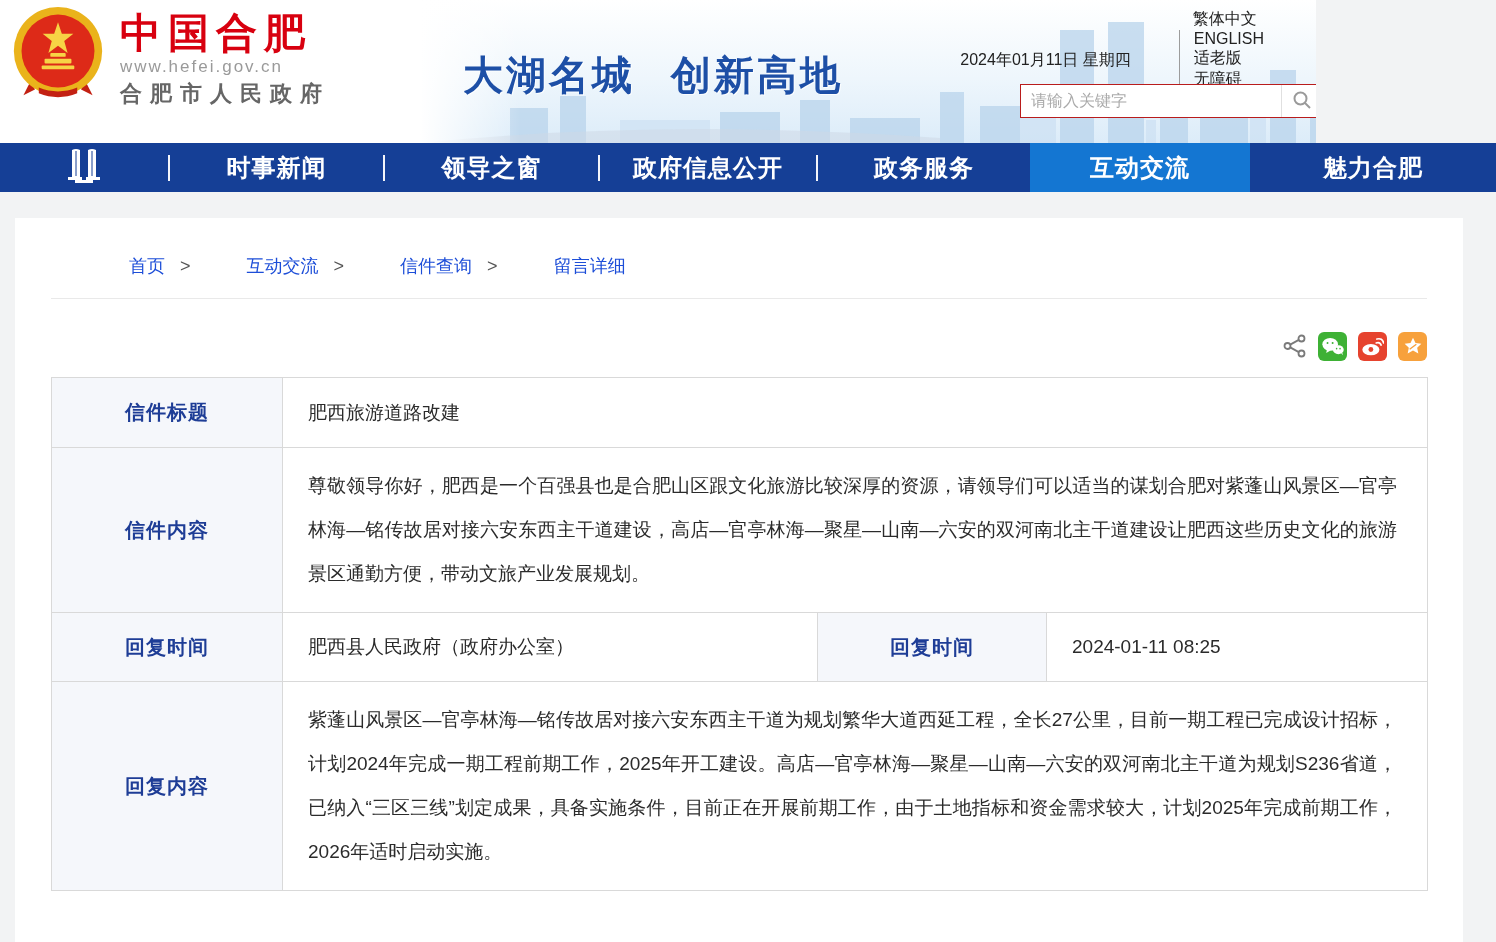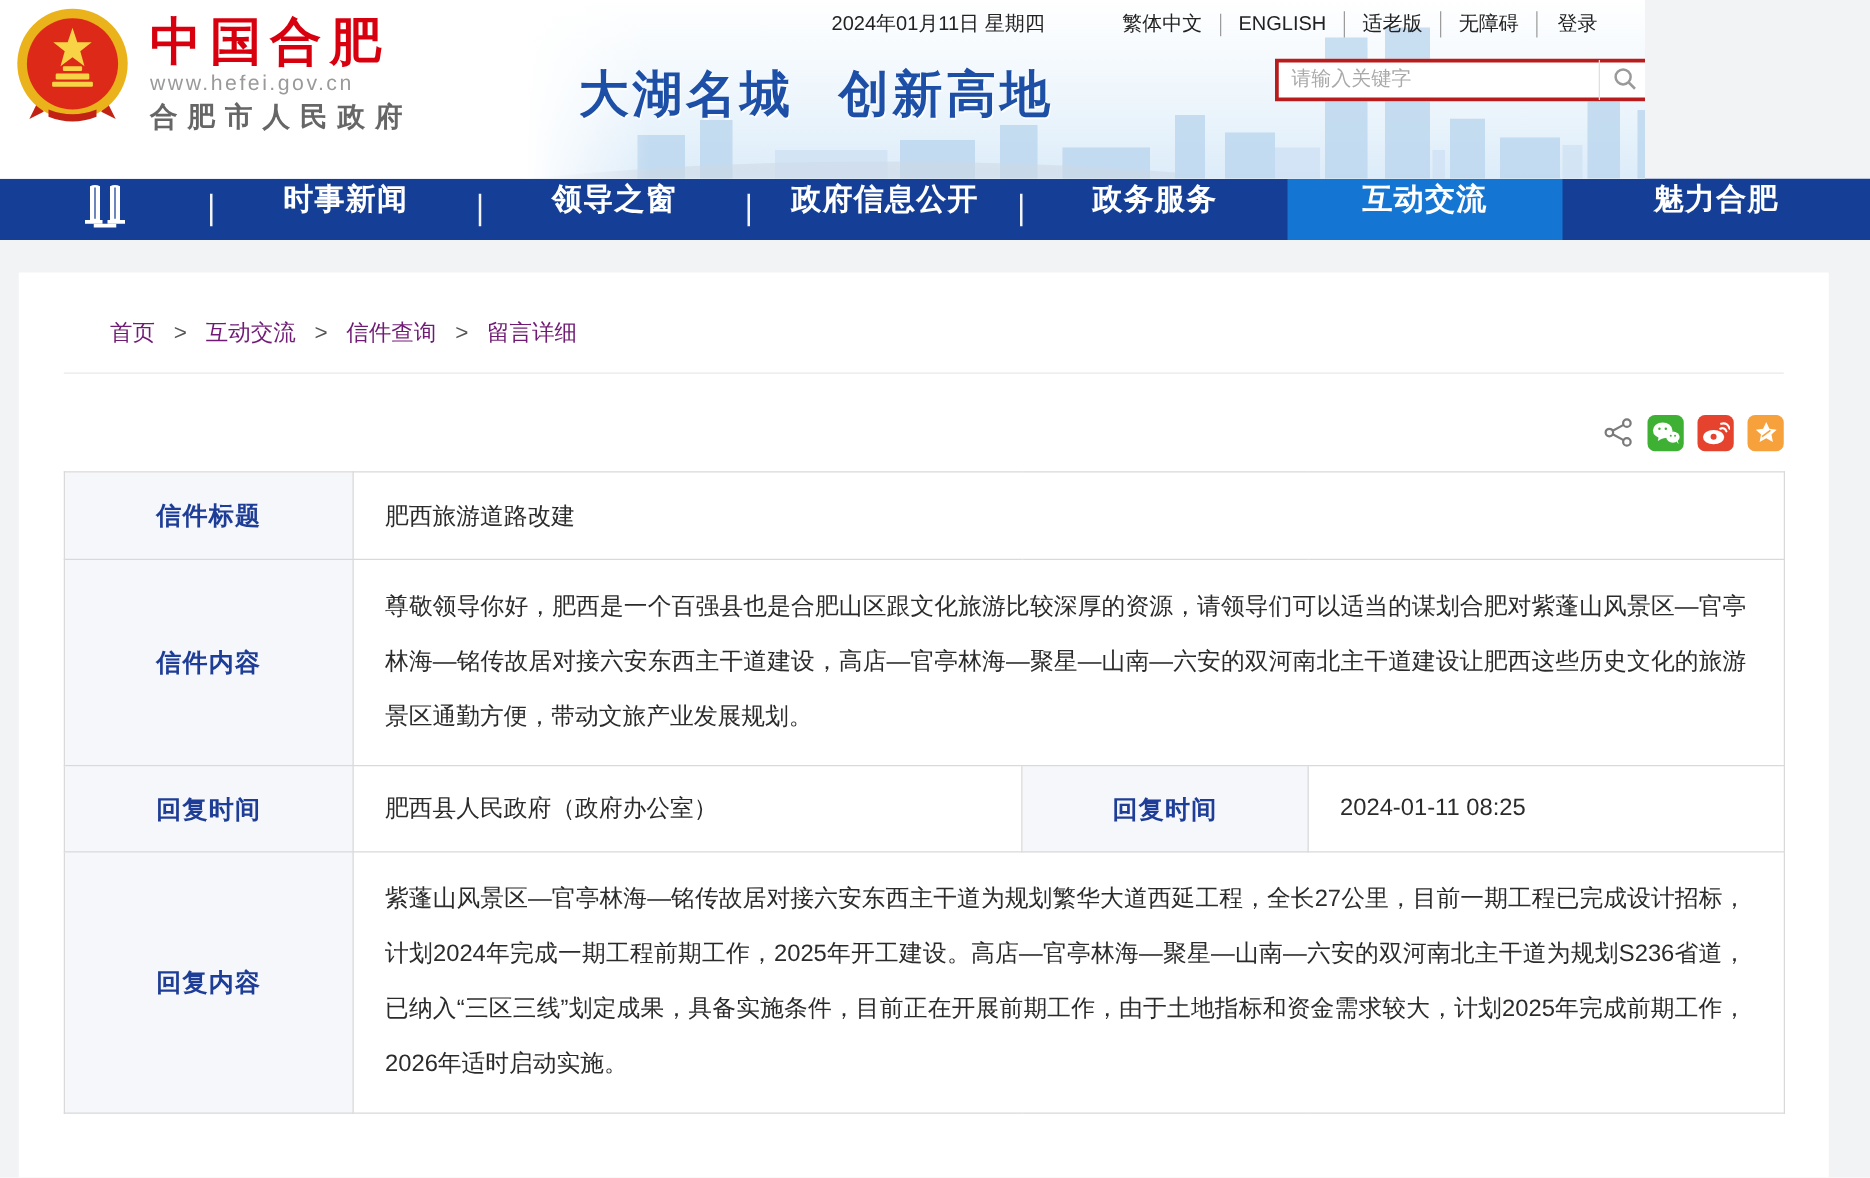--- a/index.html
+++ b/index.html
@@ -16,43 +16,43 @@
   .skyline{position:absolute;top:0;left:420px;width:1076px;height:143px;pointer-events:none;}
   .logo{position:absolute;left:10px;top:5px;display:flex;align-items:flex-start;cursor:pointer;}
   .logo-text{margin-left:14px;padding-top:6px;}
   .site-name{font-size:41px;font-weight:700;color:var(--logo-red);letter-spacing:7px;line-height:44px;}
   .site-url{font-size:17px;color:#9a9a9a;letter-spacing:2px;margin-top:2px;}
   .site-org{font-size:22px;font-weight:700;color:#666;letter-spacing:8px;margin-top:2px;text-align:right;}
   .slogan{position:absolute;left:463px;top:48px;font-size:40px;font-weight:700;color:#1d4fa6;letter-spacing:3px;text-shadow:1px 1px 0 rgba(255,255,255,.8);}
   .slogan .gap{display:inline-block;width:36px;}
   .topbar{position:absolute;top:9px;right:38px;display:flex;align-items:center;font-size:16px;color:#222;}
   .topbar .date{margin-right:48px;}
-  .toplinks{display:flex;align-items:center;}
+  .toplinks{display:flex;flex-direction:column;}
   .toplinks a{color:#222;text-decoration:none;padding:0 14px;cursor:pointer;white-space:nowrap;}
   .toplinks a + a{border-left:1px solid #9c9c9c;}
   .toplinks a:last-child{padding-right:0;padding-left:16px;}
   .search-row{position:absolute;top:47px;left:1020px;display:flex;align-items:center;}
-  .search-box{display:flex;align-items:center;width:302px;height:34px;background:#fff;border:3px solid #b91c1c;}
+  .search-box{display:flex;align-items:center;width:302px;height:34px;background:#fff;border:1px solid #b91c1c;margin-top:37px;}
   .search-box input{flex:1;border:0;outline:0;height:30px;padding:0 10px;font-size:16px;color:#333;background:transparent;font-family:inherit;}
   .search-box input::placeholder{color:#aaa;}
   .search-btn{width:40px;height:32px;border-left:1px solid #e0e0e0;display:flex;align-items:center;justify-content:center;cursor:pointer;background:transparent;border-top:0;border-right:0;border-bottom:0;}
   .hicon{margin-left:16px;cursor:pointer;display:flex;align-items:center;}
 
   
   .nav{display:flex;align-items:center;width:1496px;height:49px;background:var(--nav-bg);}
   .nav-home{width:168px;display:flex;align-items:center;justify-content:center;height:100%;cursor:pointer;}
   .nsep{width:2px;height:26px;background:rgba(255,255,255,.95);}
-  .nav-item{display:flex;justify-content:center;height:100%;color:#fff;font-size:24px;font-weight:700;text-decoration:none;cursor:pointer;letter-spacing:1px;}
+  .nav-item{display:flex;align-items:center;justify-content:center;height:100%;color:#fff;font-size:24px;font-weight:700;text-decoration:none;cursor:pointer;letter-spacing:1px;}
   .nav-item.active{background:var(--nav-active);}
 
   
   .main{position:relative;width:1496px;height:750px;background:#f2f3f4;}
   .panel{position:absolute;left:15px;top:26px;width:1448px;height:724px;background:#fff;padding:30px 36px 0 36px;overflow:hidden;}
   .breadcrumb{padding:6px 0 20px 37px;border-bottom:1px solid #e9e9e9;font-size:18px;color:#333;}
-  .breadcrumb a{color:#701a75;text-decoration:none;cursor:pointer;}
+  .breadcrumb a{color:#1d4ed8;text-decoration:none;cursor:pointer;margin-left:41px;}
   .breadcrumb .bsep{margin:0 10px;color:#555;}
   .share-row{margin-top:32px;height:30px;display:flex;justify-content:flex-end;align-items:center;gap:11px;}
   .share-node{cursor:pointer;display:flex;align-items:center;}
   .tile{width:29px;height:29px;border-radius:6px;display:flex;align-items:center;justify-content:center;cursor:pointer;}
   .tile.wechat{background:var(--wechat-green);}
   .tile.weibo{background:var(--weibo-red);}
   .tile.star{background:var(--star-orange);}
 
   table.letter{width:1376px;margin-top:16px;border-collapse:collapse;table-layout:fixed;}
   table.letter td{border:1px solid var(--border-gray);vertical-align:middle;}

